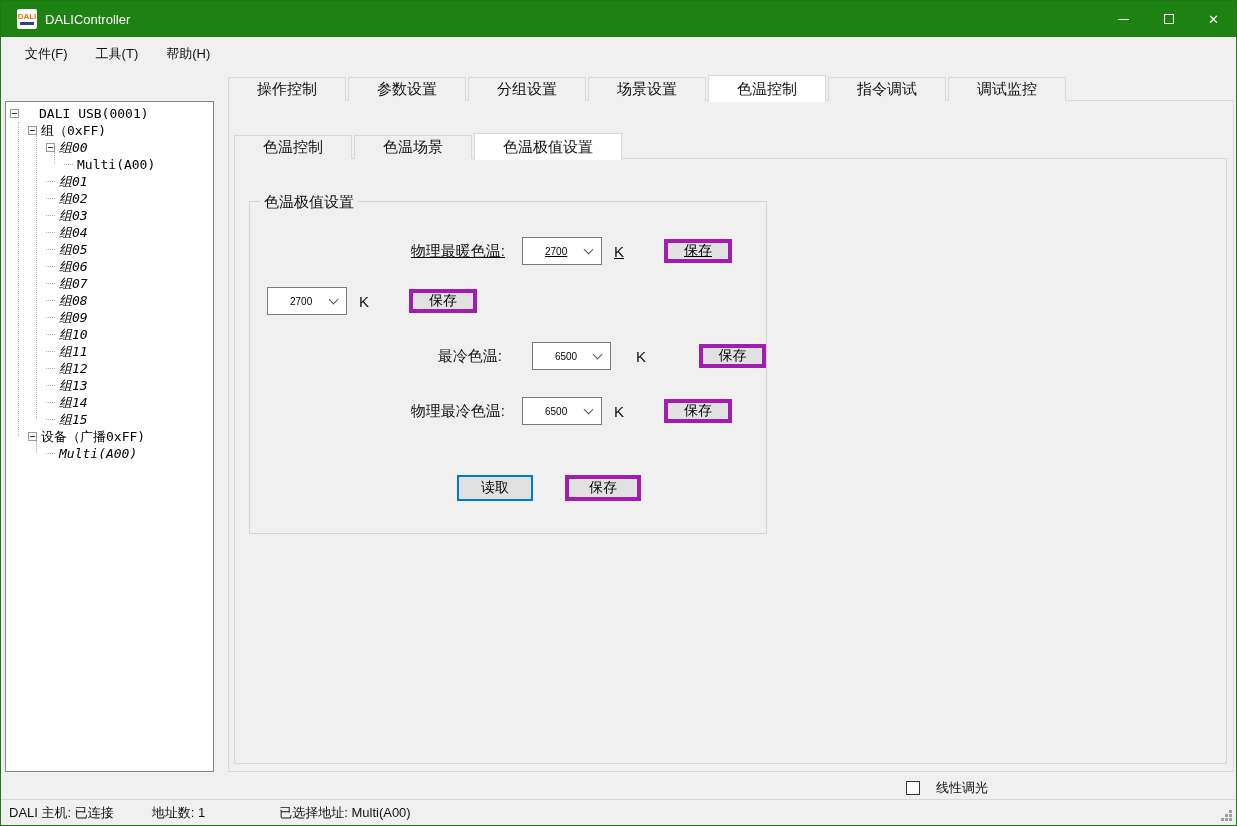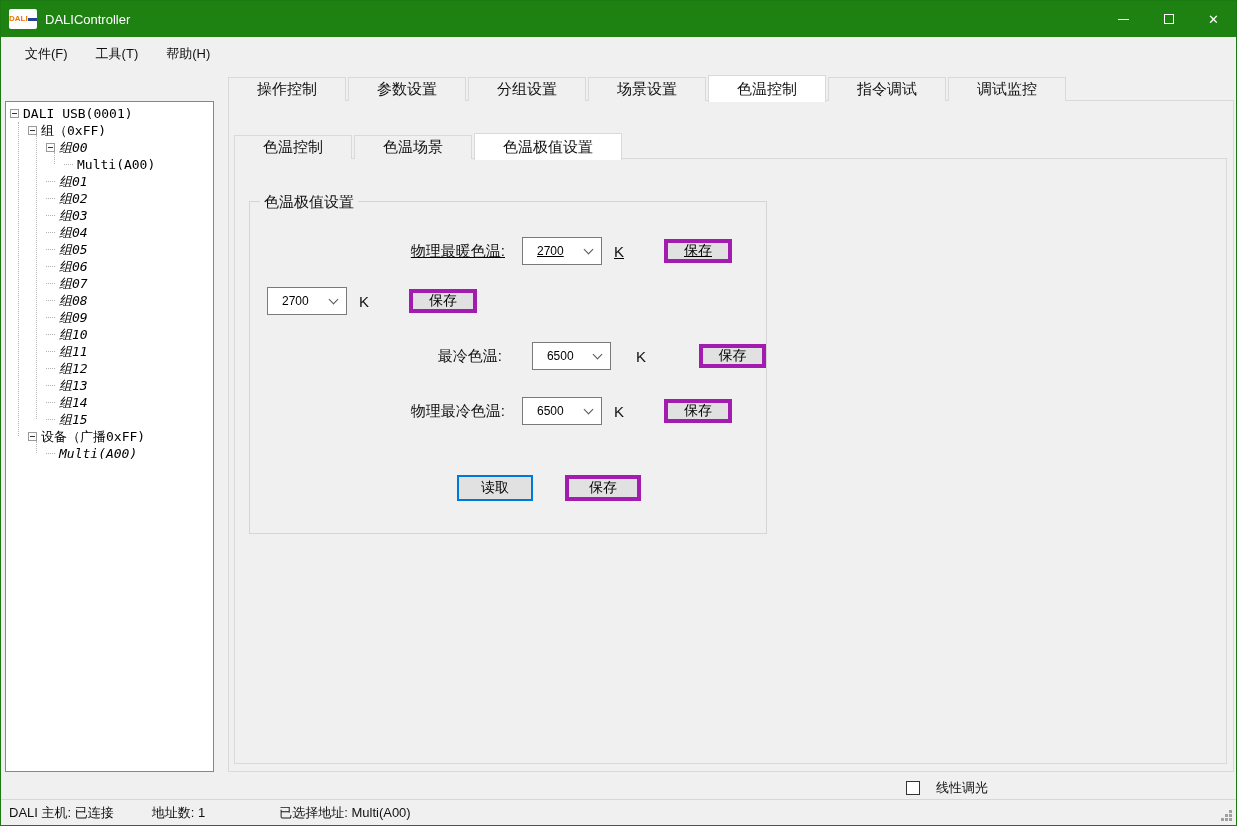--- a/index.html
+++ b/index.html
@@ -11,22 +11,22 @@
     background:#f0f0f0; overflow:hidden;
     border:1px solid #1b7a12;
   }
 
   
   .titlebar {
     position:absolute; left:0; top:0; right:0; height:36px;
     background:#1e8212; display:flex; align-items:center;
   }
   .app-icon {
-    width:28px; height:20px; margin-left:8px; background:#fff;
-    border-radius:2px; display:flex; flex-direction:row;
+    width:20px; height:20px; margin-left:16px; background:#fff;
+    border-radius:2px; display:flex; flex-direction:column;
     align-items:center; justify-content:center;
   }
   .app-icon .letters { font-size:8px; font-weight:bold; color:#e87800; letter-spacing:0; line-height:8px; }
   .app-icon .bar { width:14px; height:3px; background:#27409a; margin-top:1px; }
   .title-text { color:#ffffff; font-size:13px; margin-left:8px; }
   .winbtns { margin-left:auto; display:flex; height:100%; }
   .winbtn { width:45px; height:100%; display:flex; align-items:center; justify-content:center; }
   .glyph-min { width:11px; height:1px; background:#fff; }
   .glyph-max { width:10px; height:10px; border:1px solid #fff; }
   .glyph-close { color:#fff; font-size:13px; line-height:13px; }
@@ -39,21 +39,21 @@
   .menu-item { font-size:13px; color:#111; padding:6px 14px; }
 
   
   .tree-panel {
     position:absolute; left:4px; top:100px; width:209px; height:671px;
     background:#ffffff; border:1px solid #828790; overflow:hidden;
   }
   .tree { position:relative; padding-top:3px; font-family:"DejaVu Sans Mono", monospace; font-size:13px; color:#000; }
   .tree-row { height:17px; display:flex; align-items:center; white-space:nowrap; }
   .tree-row .label { line-height:17px; }
-  .lvl0 { padding-left:4px; }
+  .lvl0 { padding-left:4px;gap:16px; }
   .lvl1 { padding-left:22px; }
   .lvl2 { padding-left:40px;font-style:italic; }
   .lvl3 { padding-left:58px; }
   .expander {
     width:9px; height:9px; min-width:9px; border:1px solid #9a9a9a; background:#fcfcfc;
     position:relative; margin-right:4px;
   }
   .expander::after {
     content:""; position:absolute; left:1px; right:1px; top:3px; height:1px; background:#333;
   }
@@ -105,21 +105,21 @@
   }
   .field-row {
     position:absolute; left:0; right:0; height:28px;
     display:flex; align-items:center;
   }
   .field-label { width:255px; text-align:right; font-size:15px; color:#111; }
   .combo {
     margin-left:17px; width:80px; height:28px; background:#fff;
     border:1px solid #7a7a7a; display:flex; align-items:center;
   }
-  .combo-value { flex:1; font-size:12px; color:#000; padding-left:14px; }
+  .combo-value { flex:1; font-size:10px; color:#000; padding-left:22px; }
   .chev {
     width:7px; height:7px; border-right:1.4px solid #555; border-bottom:1.4px solid #555;
     transform:rotate(45deg); margin-right:9px; margin-top:-3px;
   }
   .unit { font-size:15px; color:#111; margin-left:12px; width:14px; }
   .btn {
     background:#e1e1e1; border:4px solid #a21caf; font-size:14px; color:#000;
     display:flex; align-items:center; justify-content:center;
     font-family:"Liberation Sans", sans-serif;
   }

